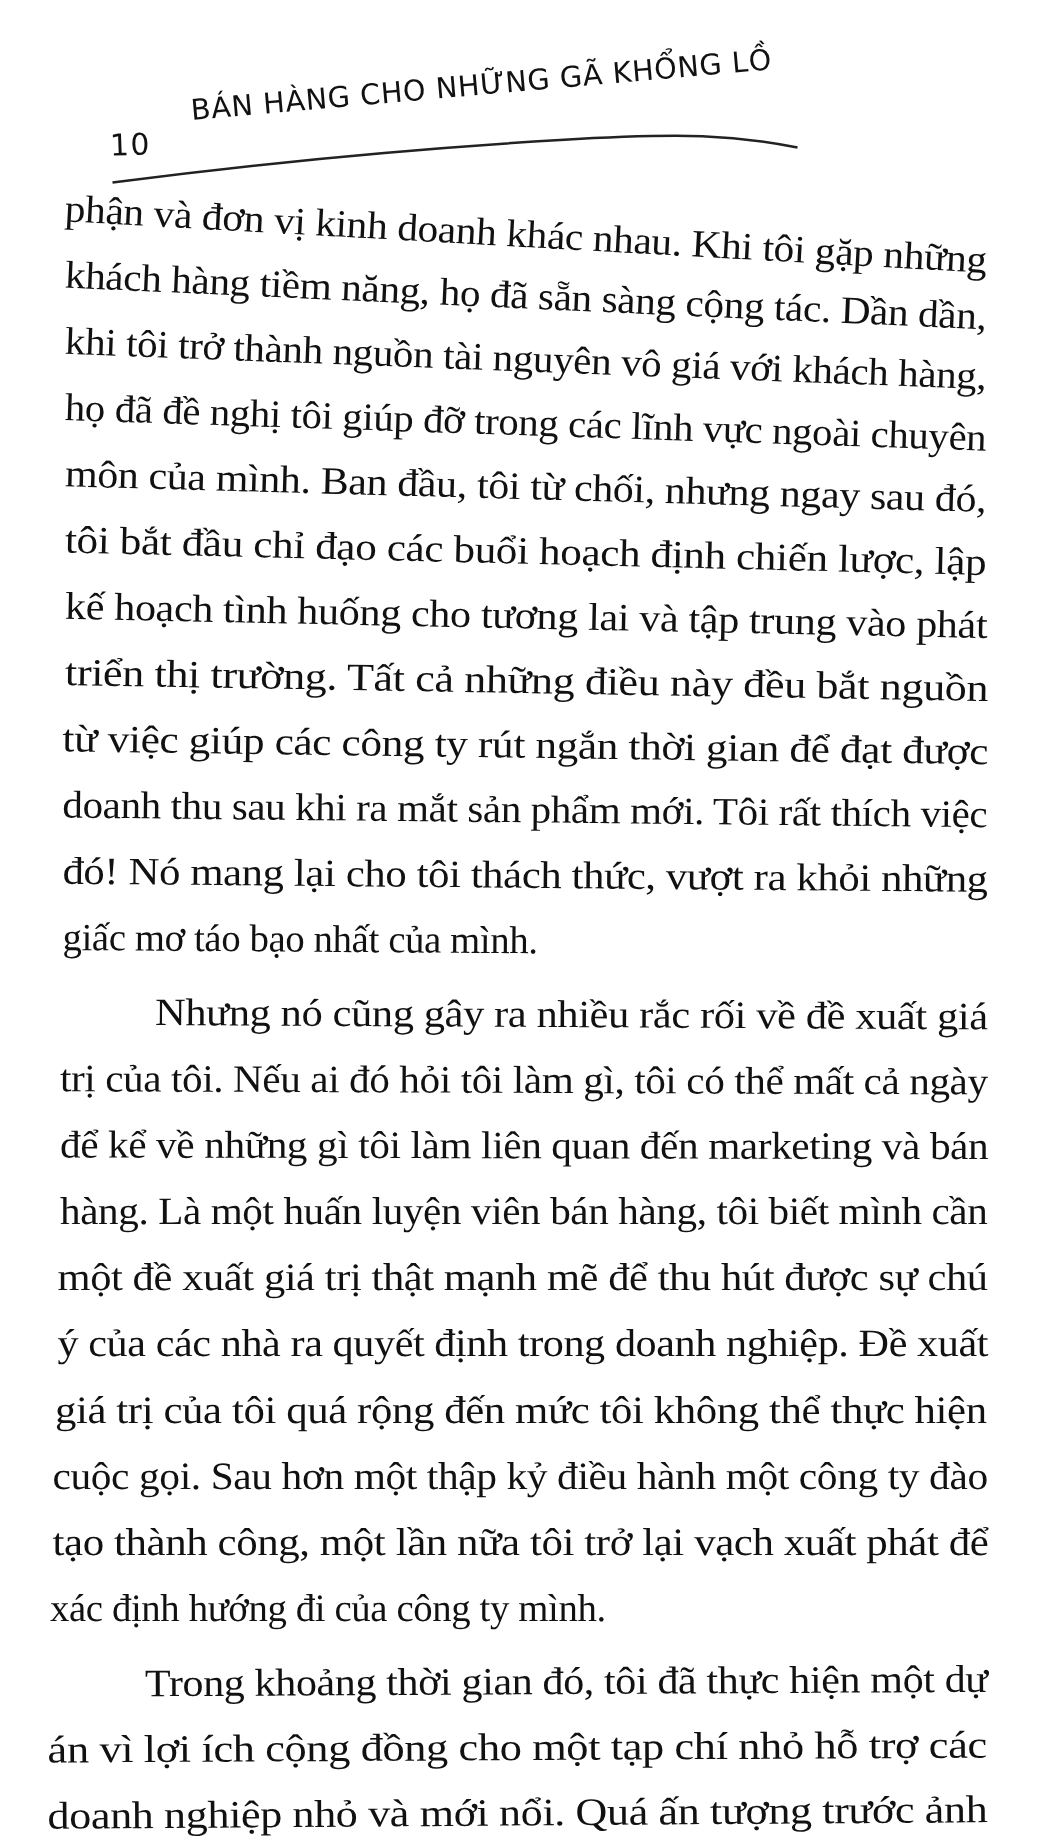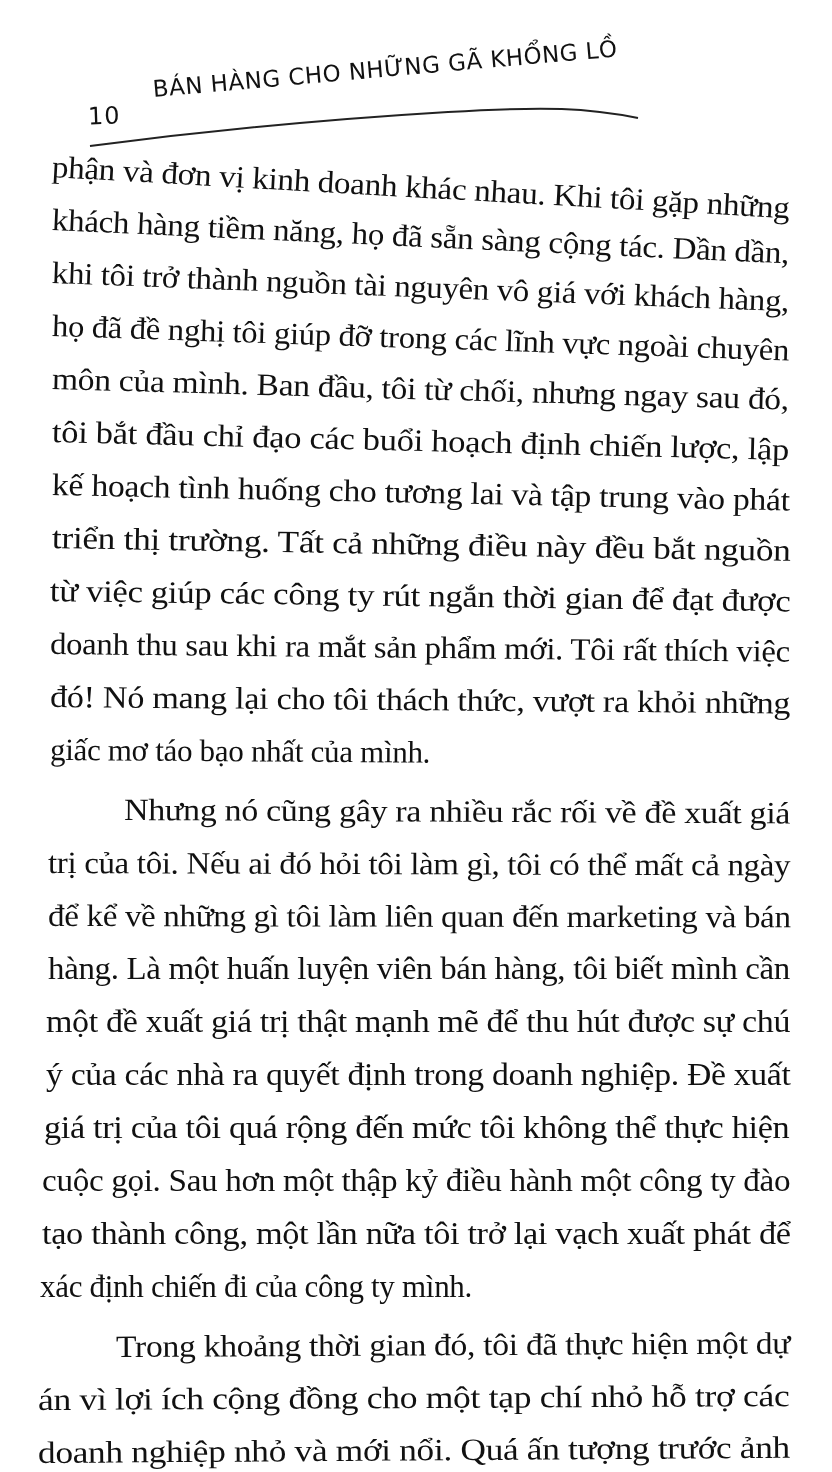--- a/index.html
+++ b/index.html
@@ -102,18 +102,18 @@
     <div class="line" style="left: 50px; top: 730px; transform-origin: left center; transform: rotate(0.4deg);">giấc mơ táo bạo nhất của mình.</div>
     <div class="line" style="left: 124px; top: 790px; transform-origin: left center; transform: rotate(0.3deg) scaleX(1.097);">Nhưng nó cũng gây ra nhiều rắc rối về đề xuất giá</div>
     <div class="line" style="left: 48px; top: 843px; transform-origin: left center; transform: rotate(0.2deg) scaleX(1.062);">trị của tôi. Nếu ai đó hỏi tôi làm gì, tôi có thể mất cả ngày</div>
     <div class="line" style="left: 48px; top: 896px; transform-origin: left center; transform: rotate(0.1deg) scaleX(1.065);">để kể về những gì tôi làm liên quan đến marketing và bán</div>
     <div class="line" style="left: 48px; top: 949px; transform-origin: left center; transform: rotate(0deg) scaleX(1.062);">hàng. Là một huấn luyện viên bán hàng, tôi biết mình cần</div>
     <div class="line" style="left: 46px; top: 1002px; transform-origin: left center; transform: rotate(0deg) scaleX(1.097);">một đề xuất giá trị thật mạnh mẽ để thu hút được sự chú</div>
     <div class="line" style="left: 46px; top: 1055px; transform-origin: left center; transform: rotate(0deg) scaleX(1.088);">ý của các nhà ra quyết định trong doanh nghiệp. Đề xuất</div>
     <div class="line" style="left: 44px; top: 1108px; transform-origin: left center; transform: rotate(0deg) scaleX(1.105);">giá trị của tôi quá rộng đến mức tôi không thể thực hiện</div>
     <div class="line" style="left: 42px; top: 1161px; transform-origin: left center; transform: rotate(0deg) scaleX(1.069);">cuộc gọi. Sau hơn một thập kỷ điều hành một công ty đào</div>
     <div class="line" style="left: 42px; top: 1214px; transform-origin: left center; transform: rotate(0deg) scaleX(1.107);">tạo thành công, một lần nữa tôi trở lại vạch xuất phát để</div>
-    <div class="line" style="left: 40px; top: 1267px; transform-origin: left center; transform: rotate(0deg);">xác định chiến đi của công ty mình.</div>
+    <div class="line" style="left: 40px; top: 1267px; transform-origin: left center; transform: rotate(0deg);">xác định hướng đi của công ty mình.</div>
     <div class="line" style="left: 116px; top: 1327px; transform-origin: left center; transform: rotate(-0.3deg) scaleX(1.087);">Trong khoảng thời gian đó, tôi đã thực hiện một dự</div>
     <div class="line" style="left: 38px; top: 1380px; transform-origin: left center; transform: rotate(-0.3deg) scaleX(1.148);">án vì lợi ích cộng đồng cho một tạp chí nhỏ hỗ trợ các</div>
     <div class="line" style="left: 38px; top: 1433px; transform-origin: left center; transform: rotate(-0.4deg) scaleX(1.141);">doanh nghiệp nhỏ và mới nổi. Quá ấn tượng trước ảnh</div>
   </div>
 </div>
 
 </body></html>

